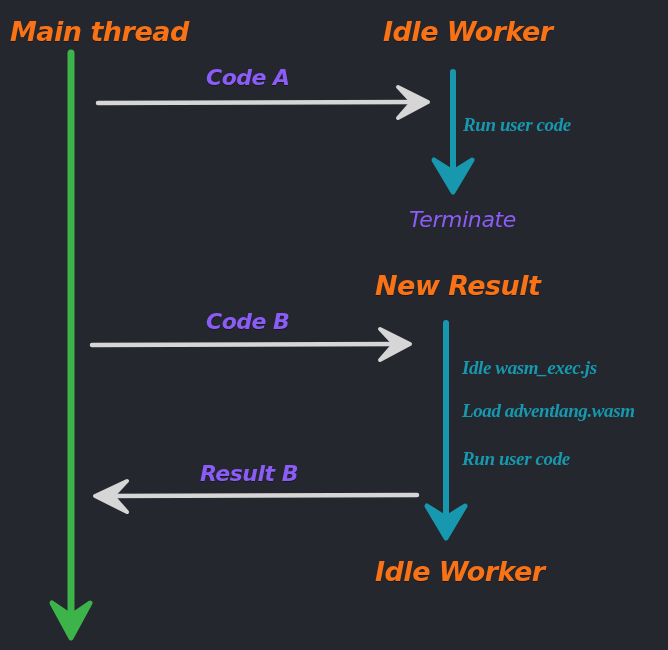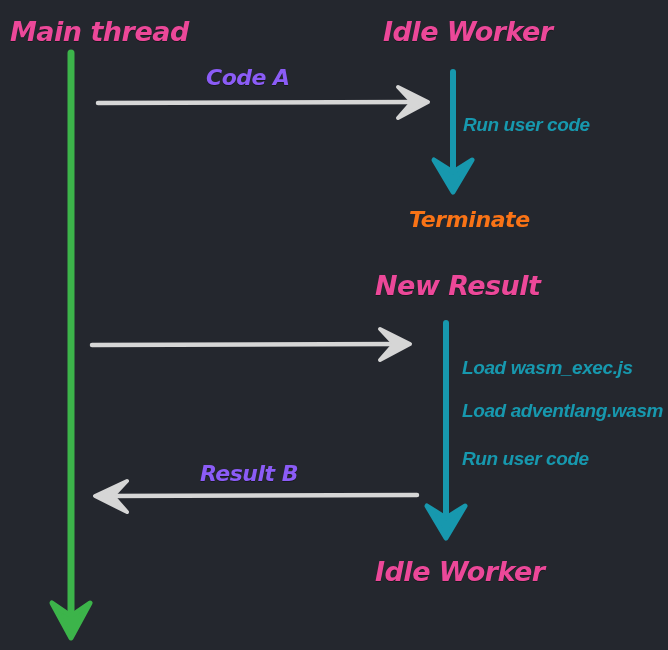--- a/index.html
+++ b/index.html
@@ -20,50 +20,50 @@
     white-space: nowrap;
     line-height: 1;
   }
   
   .heading {
     font-family: "DejaVu Sans", sans-serif;
     font-weight: bold;
     font-style: italic;
     font-size: 27px;
     letter-spacing: -0.5px;
-    color: #ec4899;
+    color: #f97316;
     text-shadow: 0 1px 0 rgba(0,0,0,0.35);
   }
   
   .msg {
     font-family: "DejaVu Sans", sans-serif;
     font-weight: bold;
     font-style: italic;
     font-size: 22px;
     letter-spacing: -0.5px;
     color: #8b5cf6;
     text-shadow: 0 1px 0 rgba(0,0,0,0.35);
   }
   
   .note {
-    font-family: Liberation Sans, sans-serif;
+    font-family: Liberation Serif, serif;
     font-weight: bold;
     font-style: italic;
     font-size: 19px;
     letter-spacing: -0.4px;
     color: #1798ae;
   }
   
   .danger {
     font-family: "DejaVu Sans", sans-serif;
-    font-weight: bold;
+    font-weight: normal;
     font-style: italic;
     font-size: 22px;
     letter-spacing: -0.4px;
-    color: #f97316;
+    color: #8b5cf6;
     text-align: center;
   }
   svg.layer {
     position: absolute;
     left: 0;
     top: 0;
     width: 668px;
     height: 650px;
     overflow: visible;
   }
@@ -110,26 +110,27 @@
   <div class="lbl heading" style="left:10px; top:18px;">Main thread</div>
 
   <div class="lbl heading" style="left:383px; top:18px;">Idle Worker</div>
 
   <div class="lbl heading" style="left:375px; top:272px;">New Result</div>
 
   <div class="lbl heading" style="left:375px; top:558px;">Idle Worker</div>
 
   <div class="lbl msg" style="left:206px; top:67px;">Code A</div>
 
+  <div class="lbl msg" style="left:206px; top:311px;">Code B</div>
 
   <div class="lbl msg" style="left:200px; top:463px;">Result B</div>
 
   <div class="lbl note" style="left:463px; top:115px;">Run user code</div>
 
-  <div class="lbl note" style="left:462px; top:358px;">Load wasm_exec.js</div>
+  <div class="lbl note" style="left:462px; top:358px;">Idle wasm_exec.js</div>
 
   <div class="lbl note" style="left:462px; top:401px;">Load adventlang.wasm</div>
 
   <div class="lbl note" style="left:462px; top:449px;">Run user code</div>
 
   <div class="lbl danger" style="left:409px; top:209px;">Terminate</div>
 
 </div>
 
 </body></html>

